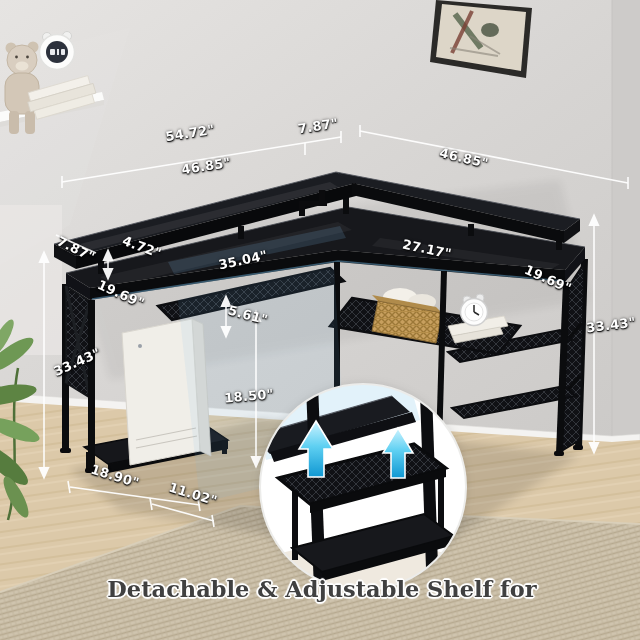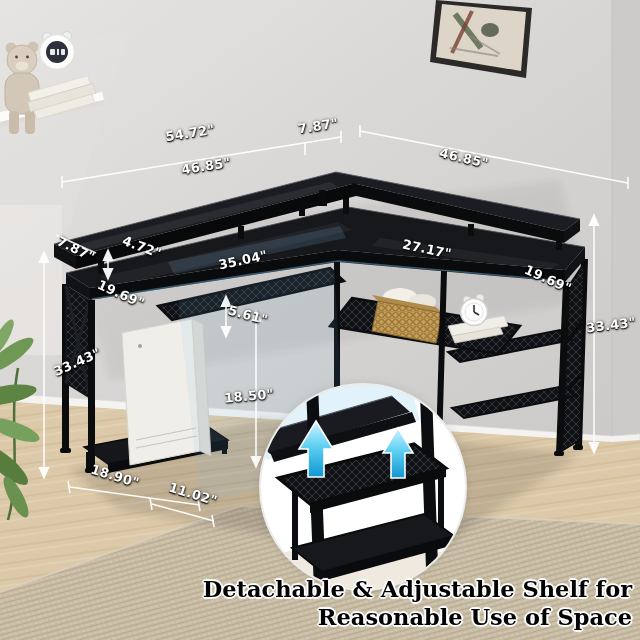--- a/index.html
+++ b/index.html
@@ -18,23 +18,23 @@
   .d-3504 {left:243px;top:260px;transform:translate(-50%,-50%) rotate(-12deg);}
   .d-1969l{left:121px;top:294px;transform:translate(-50%,-50%) rotate(24deg);}
   .d-561  {left:248px;top:315px;transform:translate(-50%,-50%) rotate(15deg);}
   .d-2717 {left:427px;top:249px;transform:translate(-50%,-50%) rotate(12deg);}
   .d-1969r{left:548px;top:279px;transform:translate(-50%,-50%) rotate(24deg);}
   .d-3343l{left:77px; top:362px;transform:translate(-50%,-50%) rotate(-24deg);}
   .d-3343r{left:611px;top:325px;transform:translate(-50%,-50%) rotate(-7deg);}
   .d-1850 {left:249px;top:396px;transform:translate(-50%,-50%) rotate(-5deg);}
   .d-1890 {left:115px;top:476px;transform:translate(-50%,-50%) rotate(17deg);}
   .d-1102 {left:193px;top:494px;transform:translate(-50%,-50%) rotate(17deg);}
-  .caption{position:absolute;left:12px;right:8px;top:575px;text-align:right;
+  .caption{position:absolute;left:12px;right:8px;top:575px;text-align:center;
            font-family:"DejaVu Serif","Liberation Serif",serif;font-weight:bold;
-           font-size:22.5px;line-height:28px;color:#000000;
+           font-size:22.5px;line-height:28px;color:#404040;
            text-shadow:-1px -1px 0 #fff,1px -1px 0 #fff,-1px 1px 0 #fff,1px 1px 0 #fff,
                        -2px 0 1px #fff,2px 0 1px #fff,0 2px 1px #fff,0 -2px 1px #fff;}
 </style>
 </head>
 <body>
 
 <div class="stage">
 <svg width="640" height="640" viewBox="0 0 640 640">
   <defs>
     <linearGradient id="wg" x1="0" y1="0" x2="1" y2="1">
@@ -304,15 +304,14 @@
   <div class="dim d-2717">27.17"</div>
   <div class="dim d-1969r">19.69"</div>
   <div class="dim d-3343l">33.43"</div>
   <div class="dim d-3343r">33.43"</div>
   <div class="dim d-1850">18.50"</div>
   <div class="dim d-1890">18.90"</div>
   <div class="dim d-1102">11.02"</div>
 
   <div class="caption">
     <div>Detachable &amp; Adjustable Shelf for</div>
-    <div>Reasonable Use of Space</div>
   </div>
 </div>
 
 </body></html>

